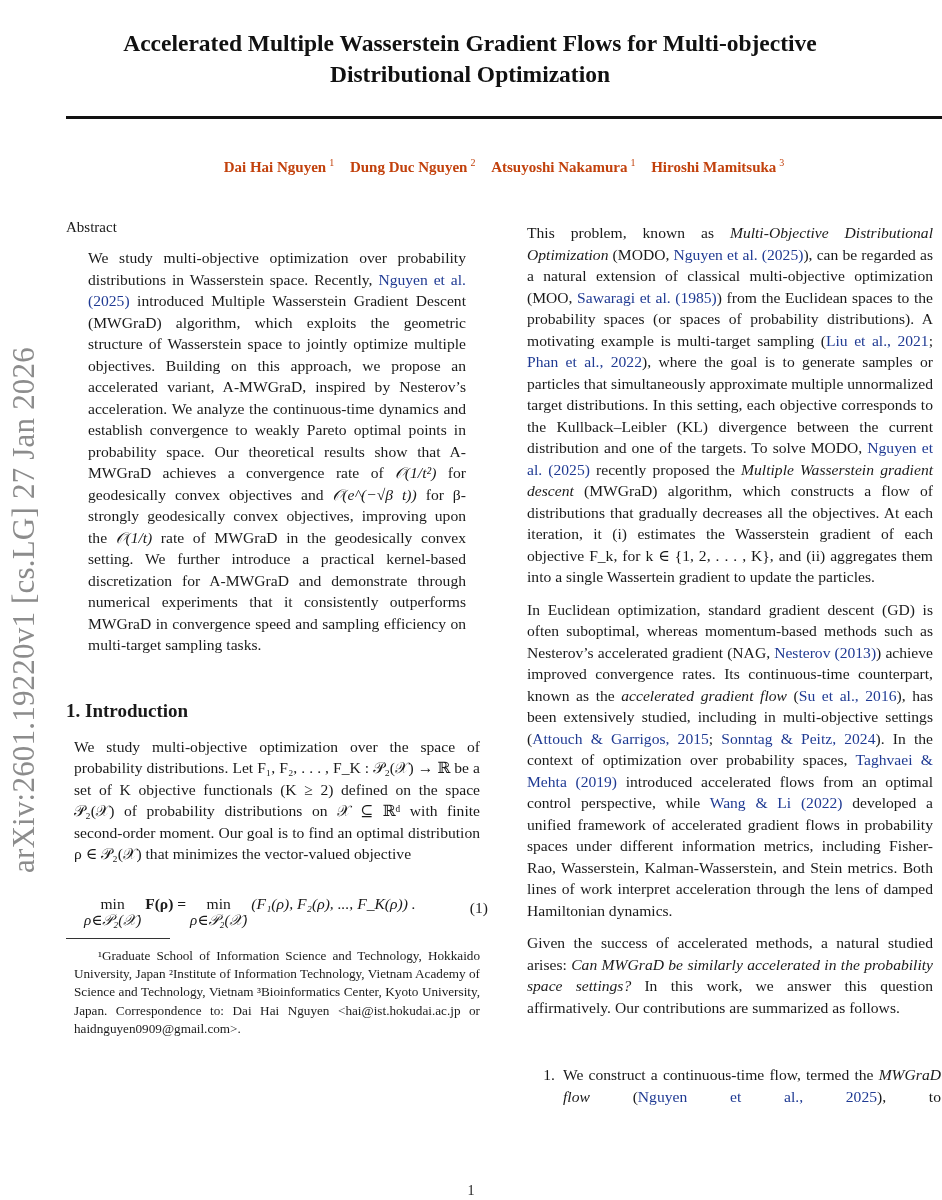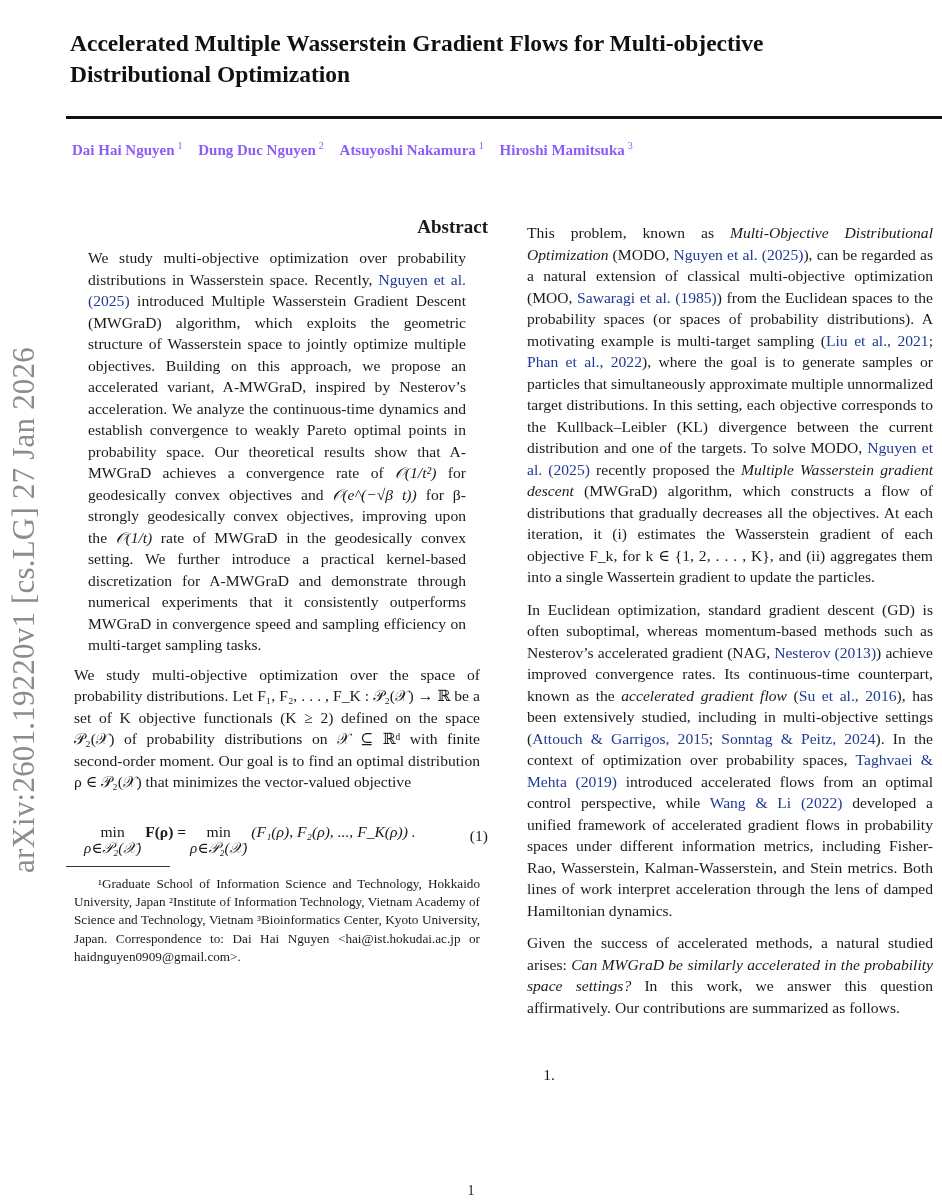--- a/index.html
+++ b/index.html
@@ -9,38 +9,38 @@
   }
   .arxiv-stamp {
     position: absolute; left: 4px; top: 235px; width: 40px; height: 750px;
     display: flex; align-items: center; justify-content: center;
   }
   .arxiv-stamp span {
     display: block; transform: rotate(-90deg); white-space: nowrap;
     font-size: 31px; color: #8c8c8c; letter-spacing: 0.2px;
   }
   .title {
-    position: absolute; left: 70px; top: 28px; width: 800px; 
+    position: absolute; left: 70px; top: 28px; width: 800px; text-align: center;
     font-weight: bold; font-size: 23.5px; line-height: 31px; color: #111;
   }
   .title-rule {
     position: absolute; left: 66px; top: 116px; width: 876px; height: 3px; background: #111;
   }
   .authors {
-    position: absolute; left: 66px; top: 140px; width: 876px; text-align: left;
-    font-weight: bold; font-size: 15px; color: #8b5cf6;
+    position: absolute; left: 66px; top: 157px; width: 876px; text-align: center;
+    font-weight: bold; font-size: 15px; color: #c2410c;
   }
   .authors .author { margin: 0 6px; }
   .authors sup { font-weight: normal; font-size: 10px; margin-left: 3px; }
 
   .col { position: absolute; font-size: 15.6px; line-height: 21.5px; text-align: justify; hyphens: none; }
   .left { left: 66px; top: 214px; width: 422px; }
   .right { left: 519px; top: 214px; width: 422px; }
 
-  .abstract-head { text-align: right; font-weight: bold; font-size: 19px; margin: 0 0 7px 0; line-height: 26px; }
+  .abstract-head { text-align: left; font-weight: normal; font-size: 15px; margin: 0 0 7px 0; line-height: 26px; }
   .abstract-body { margin: 0 22px; }
   .section-head { font-weight: bold; font-size: 19px; margin: 42px 0 12px 0; line-height: 26px; }
   p { margin: 8px; }
   .cite { color: #1f3a93; }
   em { font-style: italic; }
   .math { font-style: italic; }
   .equation {
     display: flex; justify-content: space-between; align-items: flex-start;
     margin: 28px 0 12px 0; font-size: 15.6px;
   }
@@ -72,20 +72,21 @@
   <span class="author"><span>Dai Hai Nguyen</span><sup>1</sup></span>
   <span class="author"><span>Dung Duc Nguyen</span><sup>2</sup></span>
   <span class="author"><span>Atsuyoshi Nakamura</span><sup>1</sup></span>
   <span class="author"><span>Hiroshi Mamitsuka</span><sup>3</sup></span>
 </div>
 
 <div class="col left">
   <div class="abstract-head">Abstract</div>
   <p class="abstract-body"><span>We study multi-objective optimization over probability distributions in Wasserstein space. Recently, </span><a class="cite">Nguyen et al. (2025)</a><span> introduced Multiple Wasserstein Gradient Descent (MWGraD) algorithm, which exploits the geometric structure of Wasserstein space to jointly optimize multiple objectives. Building on this approach, we propose an accelerated variant, A-MWGraD, inspired by Nesterov’s acceleration. We analyze the continuous-time dynamics and establish convergence to weakly Pareto optimal points in probability space. Our theoretical results show that A-MWGraD achieves a convergence rate of </span><span class="math">𝒪(1/t²)</span><span> for geodesically convex objectives and </span><span class="math">𝒪(e^(−√β t))</span><span> for β-strongly geodesically convex objectives, improving upon the </span><span class="math">𝒪(1/t)</span><span> rate of MWGraD in the geodesically convex setting. We further introduce a practical kernel-based discretization for A-MWGraD and demonstrate through numerical experiments that it consistently outperforms MWGraD in convergence speed and sampling efficiency on multi-target sampling tasks.</span></p>
 
+  <div class="section-head">1. Introduction</div>
   <p>We study multi-objective optimization over the space of probability distributions. Let F₁, F₂, . . . , F_K : 𝒫₂(𝒳) → ℝ be a set of K objective functionals (K ≥ 2) defined on the space 𝒫₂(𝒳) of probability distributions on 𝒳 ⊆ ℝᵈ with finite second-order moment. Our goal is to find an optimal distribution ρ ∈ 𝒫₂(𝒳) that minimizes the vector-valued objective</p>
 
   <div class="equation">
     <div class="eq-body">
       <span class="minop">
           <span>min</span>
           <span class="sub">ρ∈𝒫₂(𝒳)</span>
         </span>
       <b>F(ρ) =</b>
       <span class="minop">
@@ -104,17 +105,18 @@
 <div class="col right">
   <p><span>This problem, known as </span><em>Multi-Objective Distributional Optimization</em><span> (MODO, </span><a class="cite">Nguyen et al. (2025)</a><span>), can be regarded as a natural extension of classical multi-objective optimization (MOO, </span><a class="cite">Sawaragi et al. (1985)</a><span>) from the Euclidean spaces to the probability spaces (or spaces of probability distributions). A motivating example is multi-target sampling (</span><a class="cite">Liu et al., 2021</a><span>; </span><a class="cite">Phan et al., 2022</a><span>), where the goal is to generate samples or particles that simultaneously approximate multiple unnormalized target distributions. In this setting, each objective corresponds to the Kullback–Leibler (KL) divergence between the current distribution and one of the targets. To solve MODO, </span><a class="cite">Nguyen et al. (2025)</a><span> recently proposed the </span><em>Multiple Wasserstein gradient descent</em><span> (MWGraD) algorithm, which constructs a flow of distributions that gradually decreases all the objectives. At each iteration, it (i) estimates the Wasserstein gradient of each objective F_k, for k ∈ {1, 2, . . . , K}, and (ii) aggregates them into a single Wassertein gradient to update the particles.</span></p>
 
   <p><span>In Euclidean optimization, standard gradient descent (GD) is often suboptimal, whereas momentum-based methods such as Nesterov’s accelerated gradient (NAG, </span><a class="cite">Nesterov (2013)</a><span>) achieve improved convergence rates. Its continuous-time counterpart, known as the </span><em>accelerated gradient flow</em><span> (</span><a class="cite">Su et al., 2016</a><span>), has been extensively studied, including in multi-objective settings (</span><a class="cite">Attouch &amp; Garrigos, 2015</a><span>; </span><a class="cite">Sonntag &amp; Peitz, 2024</a><span>). In the context of optimization over probability spaces, </span><a class="cite">Taghvaei &amp; Mehta (2019)</a><span> introduced accelerated flows from an optimal control perspective, while </span><a class="cite">Wang &amp; Li (2022)</a><span> developed a unified framework of accelerated gradient flows in probability spaces under different information metrics, including Fisher-Rao, Wasserstein, Kalman-Wasserstein, and Stein metrics. Both lines of work interpret acceleration through the lens of damped Hamiltonian dynamics.</span></p>
 
   <p><span>Given the success of accelerated methods, a natural studied arises: </span><em>Can MWGraD be similarly accelerated in the probability space settings?</em><span> In this work, we answer this question affirmatively. Our contributions are summarized as follows.</span></p>
 
   <ul class="contrib-list">
     <li>
       <span class="num">1.</span>
+      <span class="txt"><span>We construct a continuous-time flow, termed the </span><em>MWGraD flow</em><span> (</span><a class="cite">Nguyen et al., 2025</a><span>), to</span></span>
     </li>
   </ul>
 </div>
 
 <div class="page-number">1</div>
 
 </body></html>

